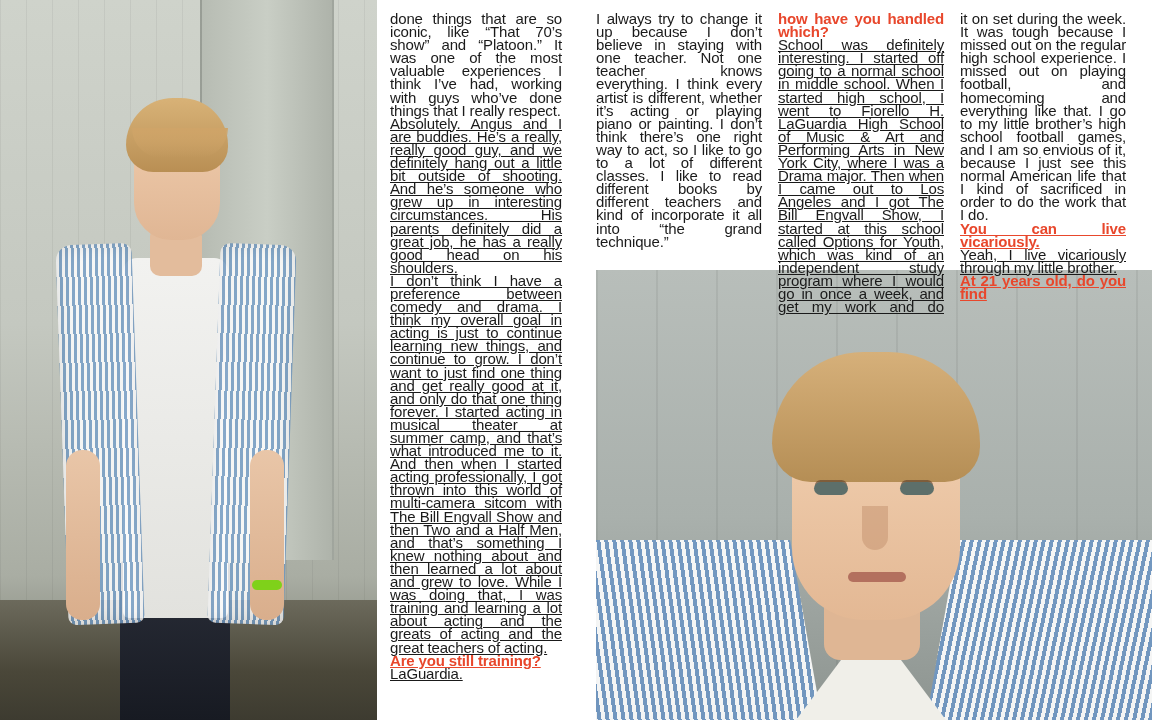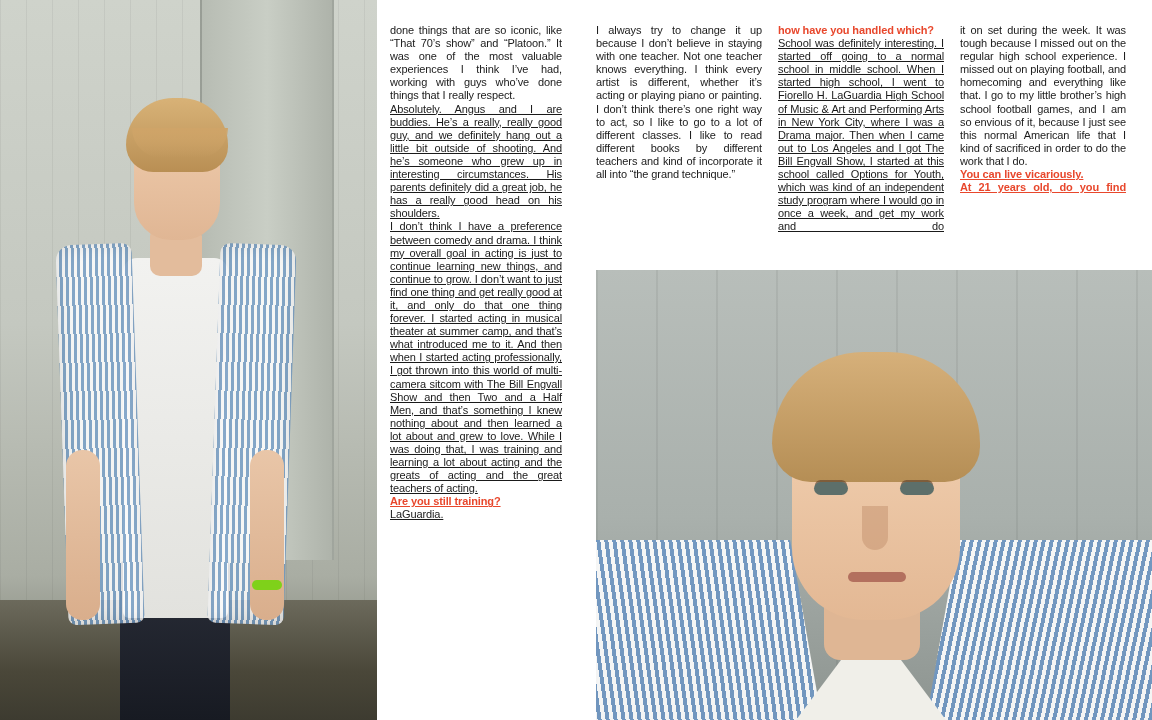--- a/index.html
+++ b/index.html
@@ -36,23 +36,23 @@
     top: 270px;
     width: 556px;
     height: 450px;
     overflow: hidden;
     background: #9aa0a0;
   }
 
   
   .col {
     position: absolute;
-    top: 24px;
+    top: 12px;
     width: 148px;
-    font-size: 11px;
+    font-size: 15px;
     line-height: 13.1px;
     text-align: justify;
     color: #1a1a1a;
     letter-spacing: -0.01em;
   }
   #col1 { left: 390px; width: 172px; }
   #col2 { left: 596px; width: 166px; }
   #col3 { left: 778px; width: 166px; }
   #col4 { left: 960px; width: 166px; }
 
@@ -254,16 +254,17 @@
   </div>
 
   <div class="col" id="col3">
     <p class="q">how have you handled which?</p>
     <p class="a full">School was definitely interesting. I started off going to a normal school in middle school. When I started high school, I went to Fiorello H. LaGuardia High School of Music &amp; Art and Performing Arts in New York City, where I was a Drama major. Then when I came out to Los Angeles and I got The Bill Engvall Show, I started at this school called Options for Youth, which was kind of an independent study program where I would go in once a week, and get my work and do</p>
   </div>
 
   <div class="col" id="col4">
     <p class="a">it on set during the week. It was tough because I missed out on the regular high school experience. I missed out on playing football, and homecoming and everything like that. I go to my little brother’s high school football games, and I am so envious of it, because I just see this normal American life that I kind of sacrificed in order to do the work that I do.</p>
     <p class="q">You can live vicariously.</p>
+    <p class="a">Yeah, I live vicariously through my little brother.</p>
     <p class="q full">At 21 years old, do you find</p>
   </div>
 
 </div>
 
 </body></html>

